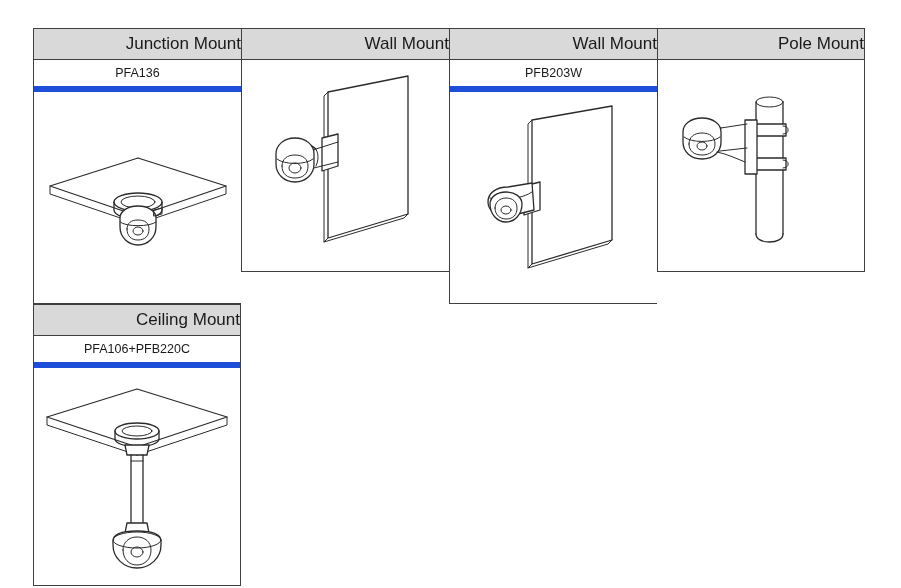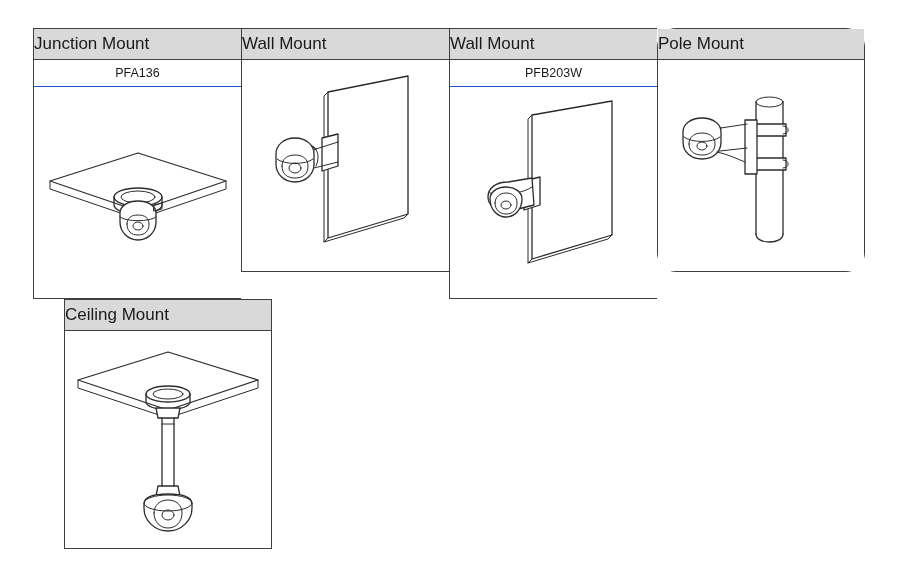--- a/index.html
+++ b/index.html
@@ -21,54 +21,52 @@
     top: 28px;
     width: 836px;
   }
   .row {
     display: flex;
     flex-direction: row;
     align-items: flex-start;
   }
   .row.second {
     margin-top: 0;
-    margin-left: 31px;
   }
   .cell {
     width: 208px;
     box-sizing: border-box;
     border: 1px solid #3f3f3f;
     border-right: none;
     background: #ffffff;
   }
   .cell.last {
     border-right: 1px solid #3f3f3f;
-    border-radius: 19px;
   }
   .cell.standalone {
     border-right: 1px solid #3f3f3f;
   }
   .cell-title {
     height: 30px;
     line-height: 30px;
-    text-align: left;
+    text-align: right;
     font-size: 17px;
     background: #d9d9d9;
     border-bottom: 1px solid #3f3f3f;
     color: #1a1a1a;
     white-space: nowrap;
     overflow: hidden;
   }
   .cell-model {
     height: 26px;
     line-height: 26px;
     text-align: center;
     font-size: 12.5px;
     background: #ffffff;
-    border-bottom: 1px solid #1d4ed8;
+    border-bottom: 6px solid #1d4ed8;
     color: #1a1a1a;
     white-space: nowrap;
     overflow: hidden;
   }
   .cell-figure {
     height: 211px;
     display: flex;
     align-items: center;
     justify-content: center;
     background: #ffffff;
@@ -211,20 +209,21 @@
           <path class="fig-thin" d="M56,86 C66,88 74,92 84,96"></path>
         </svg>
       </div>
     </div>
   </div>
 
   <div class="row second">
 
     <div class="cell standalone">
       <div class="cell-title">Ceiling Mount</div>
+      <div class="cell-model">PFA106+PFB220C</div>
       <div class="cell-figure tall">
         <svg width="200" height="208" viewBox="0 0 200 208" aria-hidden="true">
 
           <polygon class="fig-stroke" points="10,44 100,16 190,44 100,74"></polygon>
           <polyline class="fig-thin" points="10,44 10,52 100,82 190,52 190,44"></polyline>
           <polyline class="fig-thin" points="100,74 100,82"></polyline>
 
           <ellipse class="fig-fill-white" cx="100" cy="58" rx="22" ry="8"></ellipse>
           <path class="fig-stroke" d="M78,58 L78,66 C78,70 88,74 100,74 C112,74 122,70 122,66 L122,58"></path>
           <ellipse class="fig-thin" cx="100" cy="58" rx="15" ry="5"></ellipse>

